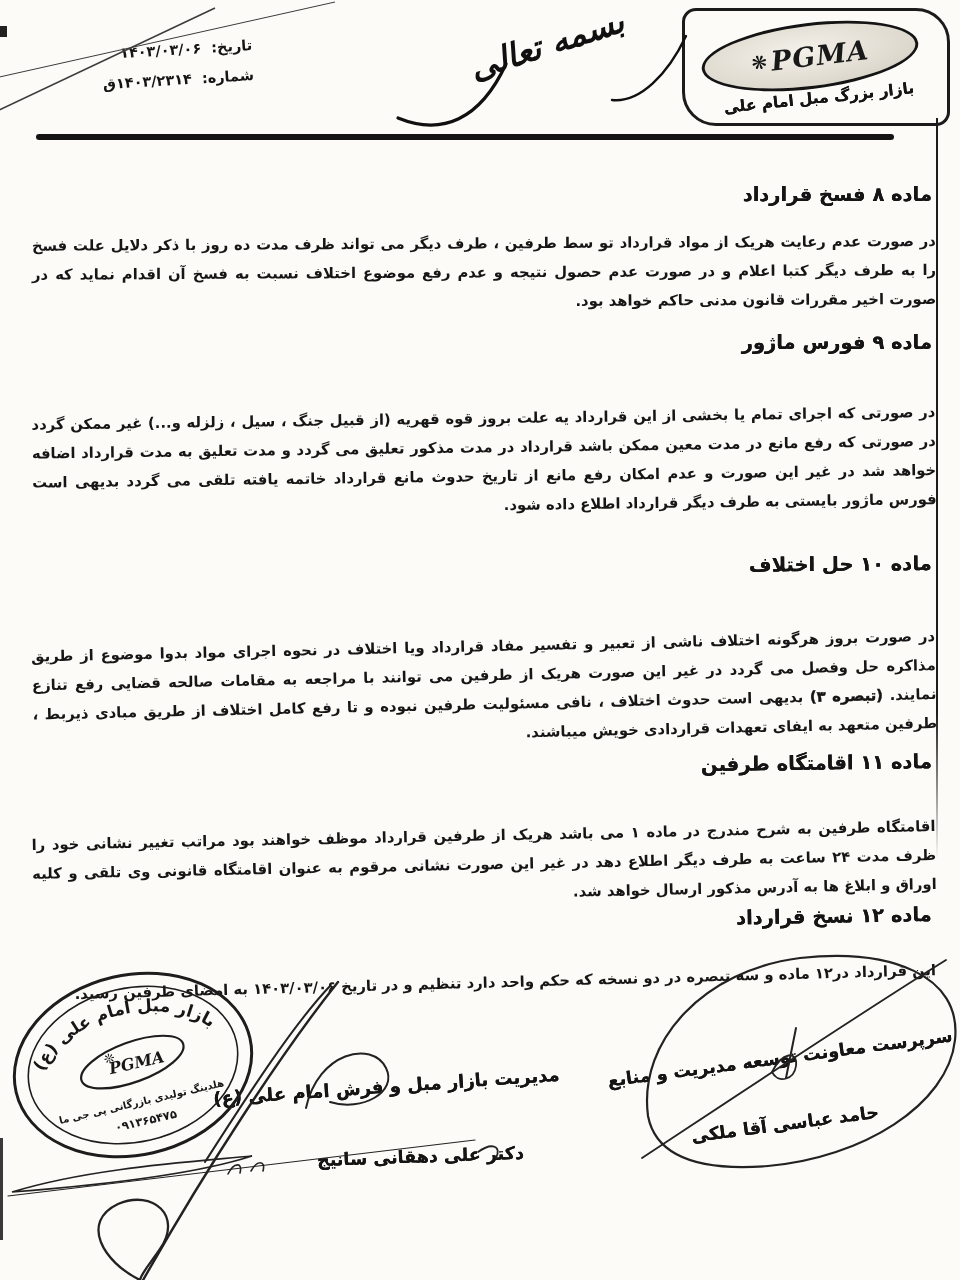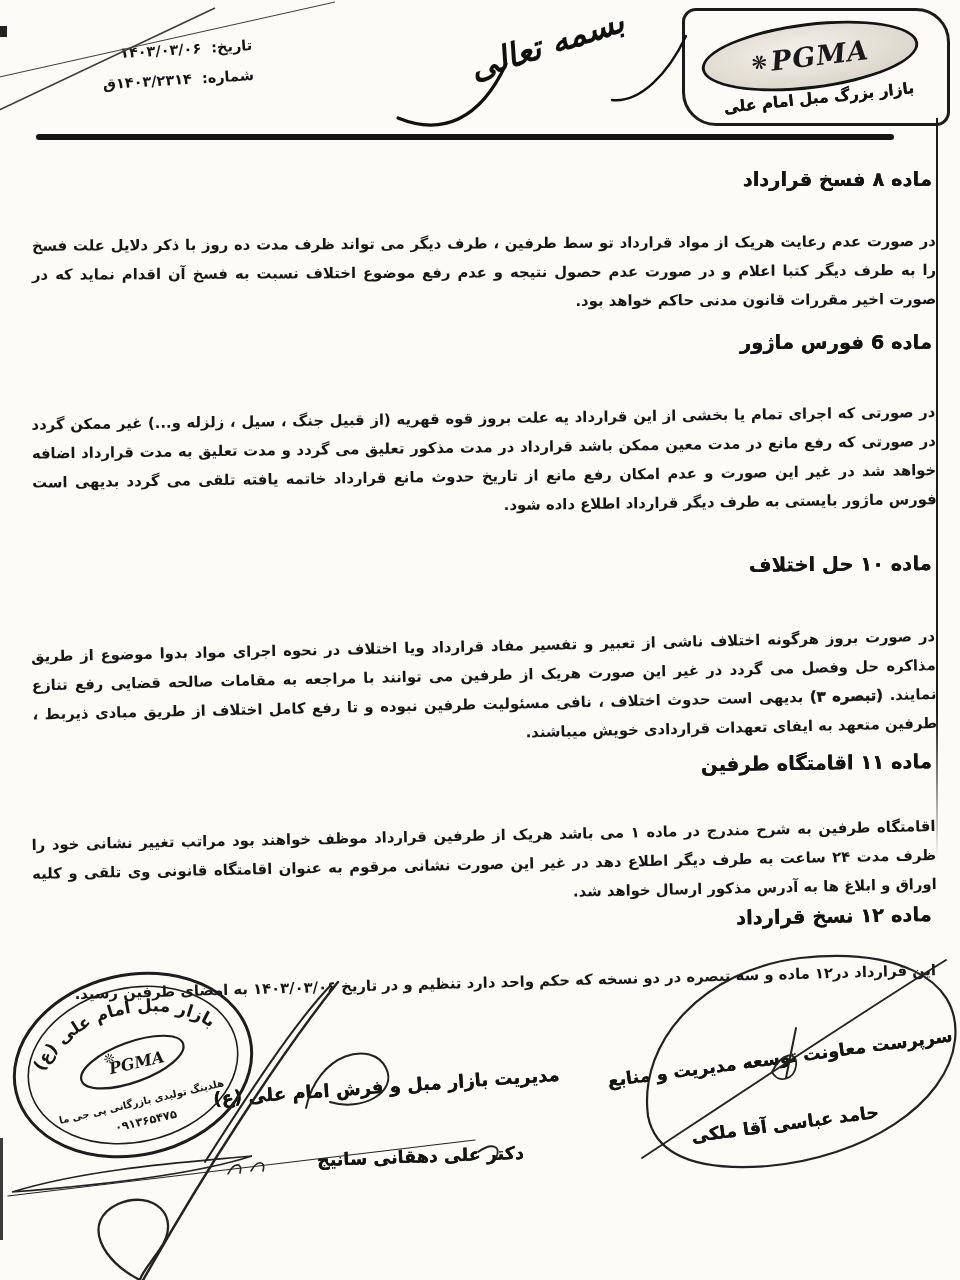--- a/index.html
+++ b/index.html
@@ -59,21 +59,21 @@
     position:absolute;right:28px;direction:rtl;
     font-size:19.5px;font-weight:bold;white-space:nowrap;
     text-shadow:0 0 .5px #000;transform-origin:right center;
   }
   .art-body{
     position:absolute;right:24px;left:32px;direction:rtl;
     font-size:14.8px;font-weight:bold;line-height:29px;
     text-align:justify;text-align-last:right;
     transform-origin:right center;color:#161616;
   }
-  .t8{top:168px;}  .b8{top:211px;transform:rotate(-0.3deg);}
+  .t8{top:183px;}  .b8{top:211px;transform:rotate(-0.3deg);}
   .t9{top:331px;}  .b9{top:382px;transform:rotate(-0.8deg);}
   .t10{top:552px;transform:rotate(-0.5deg);} .b10{top:606px;transform:rotate(-1.3deg);}
   .t11{top:750px;transform:rotate(-0.8deg);} .b11{top:796px;transform:rotate(-1.2deg);}
   .t12{top:903px;transform:rotate(-1deg);}   .b12{top:940px;transform:rotate(-1.6deg);}
   .heavier{-webkit-text-stroke:.45px #101010;}
   
   .sig{position:absolute;direction:rtl;font-weight:bold;white-space:nowrap;
        text-shadow:0 0 .5px #000;transform-origin:center;}
   .sig-right-role{top:1048px;left:600px;width:360px;text-align:center;
                   font-size:17.5px;transform:rotate(-7.5deg);}
@@ -109,21 +109,21 @@
   </div>
 
   <div class="thickbar"></div>
   <div class="rightline"></div>
   <div class="leftedge"></div>
   <div class="speck"></div>
 
   <div class="art-title t8">ماده ۸ فسخ قرارداد</div>
   <p class="art-body b8">در صورت عدم رعایت هریک از مواد قرارداد تو سط طرفین ، طرف دیگر می تواند ظرف مدت ده روز با ذکر دلایل علت فسخ را به طرف دیگر کتبا اعلام و در صورت عدم حصول نتیجه و عدم رفع موضوع اختلاف نسبت به فسخ آن اقدام نماید که در صورت اخیر مقررات قانون مدنی حاکم خواهد بود.</p>
 
-  <div class="art-title t9">ماده 6 فورس ماژور</div>
+  <div class="art-title t9">ماده ۹ فورس ماژور</div>
   <p class="art-body b9">در صورتی که اجرای تمام یا بخشی از این قرارداد یه علت بروز قوه قهریه (از قبیل جنگ ، سیل ، زلزله و...) غیر ممکن گردد در صورتی که رفع مانع در مدت معین ممکن باشد قرارداد در مدت مذکور تعلیق می گردد و مدت تعلیق به مدت قرارداد اضافه خواهد شد در غیر این صورت و عدم امکان رفع مانع از تاریخ حدوث مانع قرارداد خاتمه یافته تلقی می گردد بدیهی است فورس ماژور بایستی به طرف دیگر قرارداد اطلاع داده شود.</p>
 
   <div class="art-title t10">ماده ۱۰ حل اختلاف</div>
   <p class="art-body b10"><span>در صورت بروز هرگونه اختلاف ناشی از تعبیر و تفسیر مفاد قرارداد ویا اختلاف در نحوه اجرای مواد بدوا موضوع از طریق مذاکره حل وفصل می گردد در غیر این صورت هریک از طرفین می توانند با مراجعه به مقامات صالحه قضایی رفع تنازع نمایند. </span><span class="heavier">(تبصره ۳)</span><span> بدیهی است حدوث اختلاف ، نافی مسئولیت طرفین نبوده و تا رفع کامل اختلاف از طریق مبادی ذیربط ، طرفین متعهد به ایفای تعهدات قراردادی خویش میباشند.</span></p>
 
   <div class="art-title t11">ماده ۱۱ اقامتگاه طرفین</div>
   <p class="art-body b11">اقامتگاه طرفین به شرح مندرج در ماده ۱ می باشد هریک از طرفین قرارداد موظف خواهند بود مراتب تغییر نشانی خود را ظرف مدت ۲۴ ساعت به طرف دیگر اطلاع دهد در غیر این صورت نشانی مرقوم به عنوان اقامتگاه قانونی وی تلقی و کلیه اوراق و ابلاغ ها به آدرس مذکور ارسال خواهد شد.</p>
 
   <div class="art-title t12">ماده ۱۲ نسخ قرارداد</div>
   <p class="art-body b12">این قرارداد در۱۲ ماده و سه تبصره در دو نسخه که حکم واحد دارد تنظیم و در تاریخ ۱۴۰۳/۰۳/۰۶ به امضای طرفین رسید.</p>

